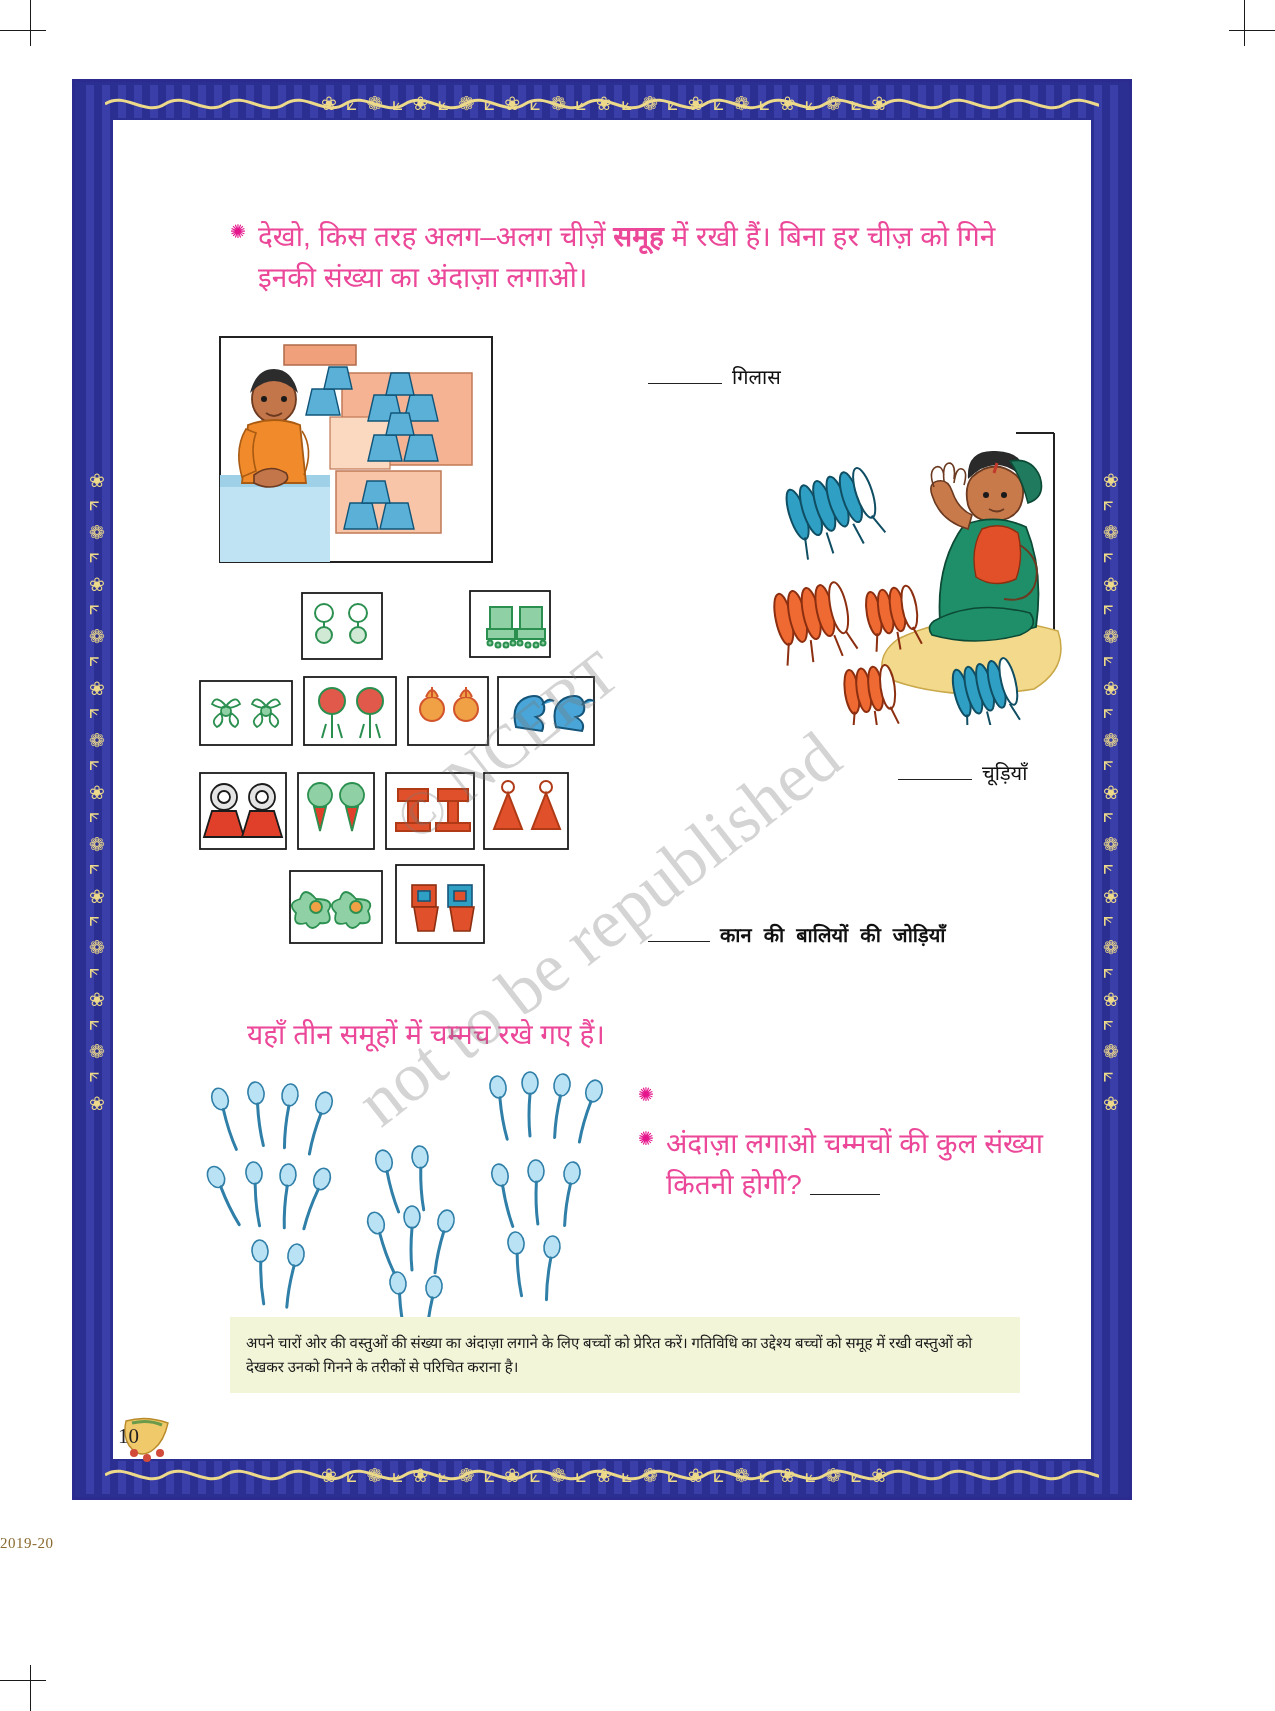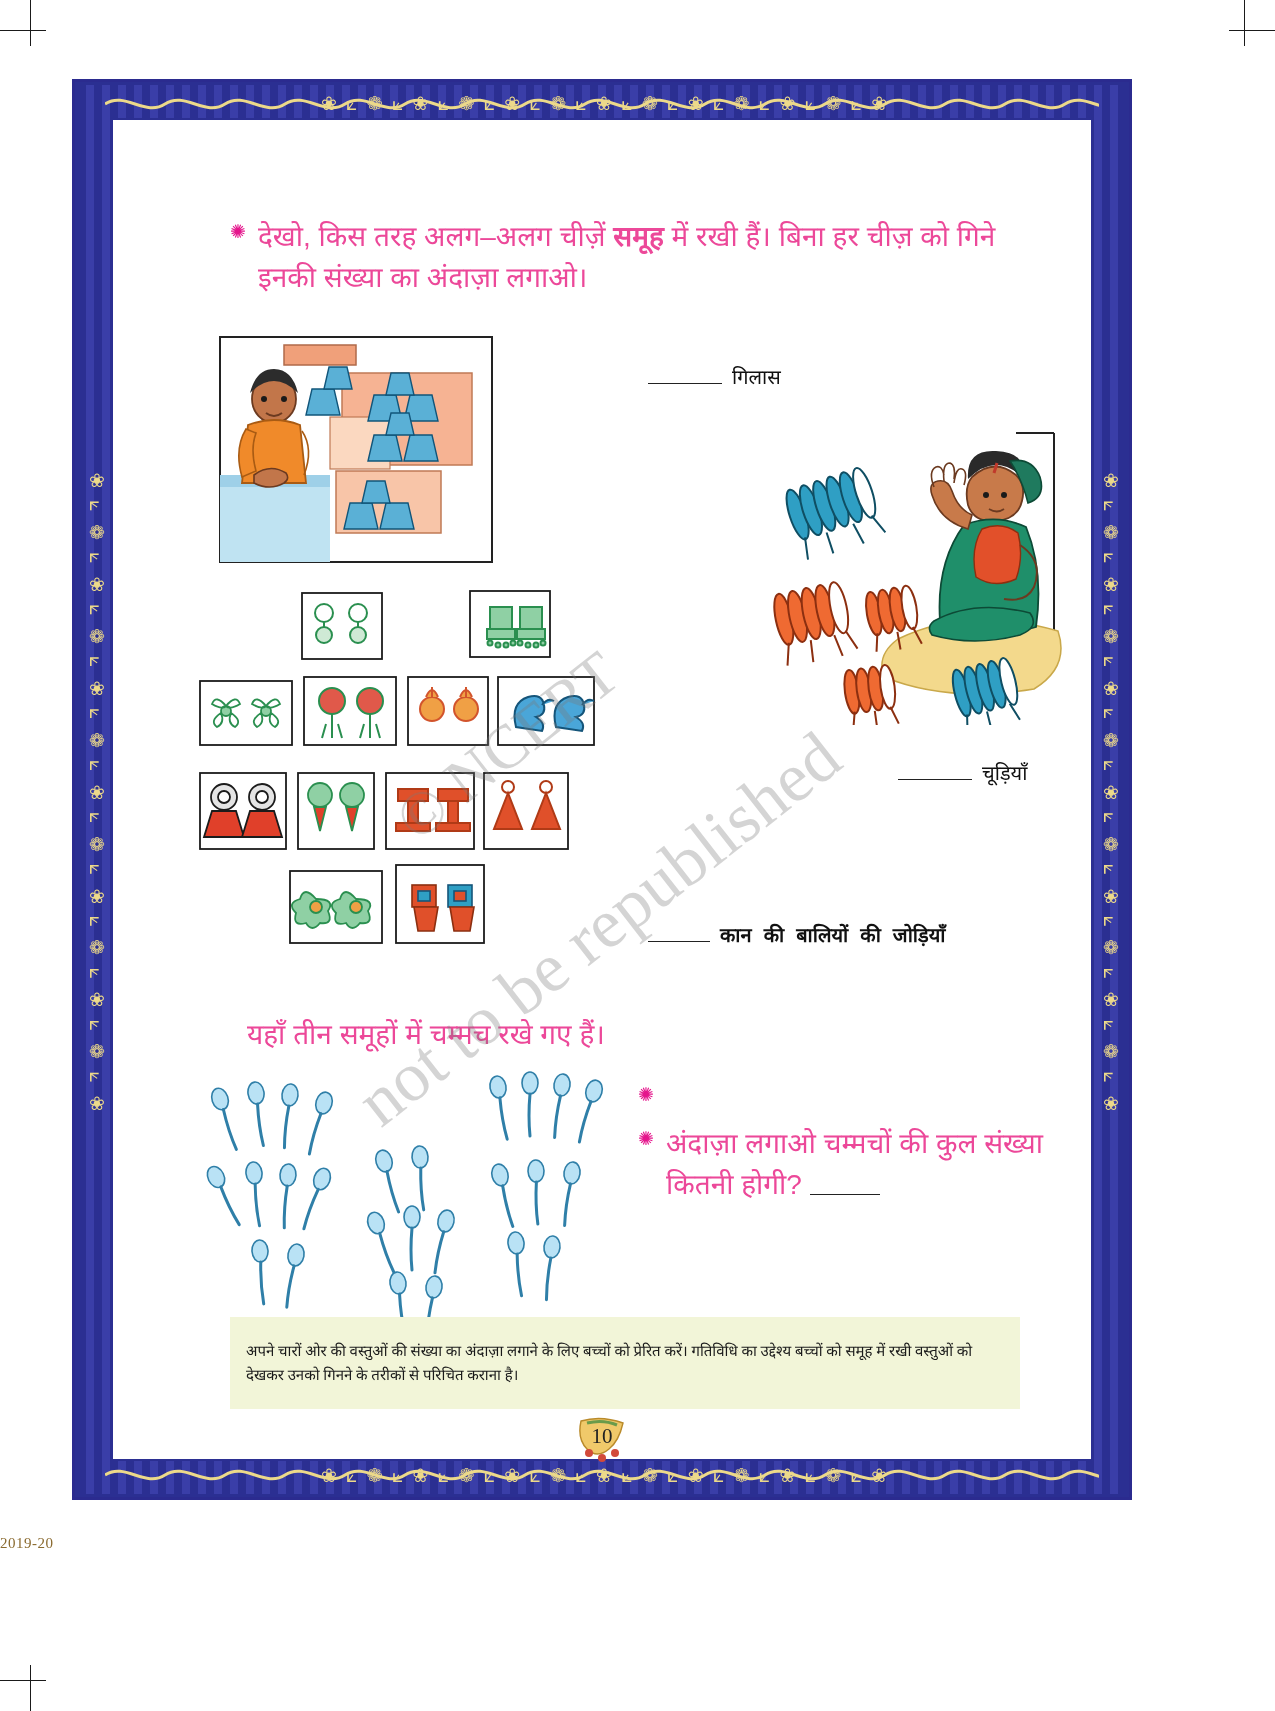--- a/index.html
+++ b/index.html
@@ -196,33 +196,32 @@
     height: 16px;
     vertical-align: middle;
   }
 
   .note-box {
     position: absolute;
     left: 112px;
     top: 1192px;
     width: 790px;
     background: #f2f5d8;
-    padding: 22px 16px;
+    padding: 14px 16px;
     box-sizing: border-box;
     font-family: "Liberation Serif", serif;
     font-size: 15px;
     line-height: 1.6;
     color: #1a1a1a;
   }
 
   .page-num-wrap {
     position: absolute;
     left: 0; right: 0;
     top: 1292px;
-    text-align: center;
   }
   .page-num {
     display: inline-block;
     position: relative;
     width: 58px;
     height: 46px;
   }
   .page-num .num {
     position: absolute;
     left: 0; right: 0; top: 7px;

